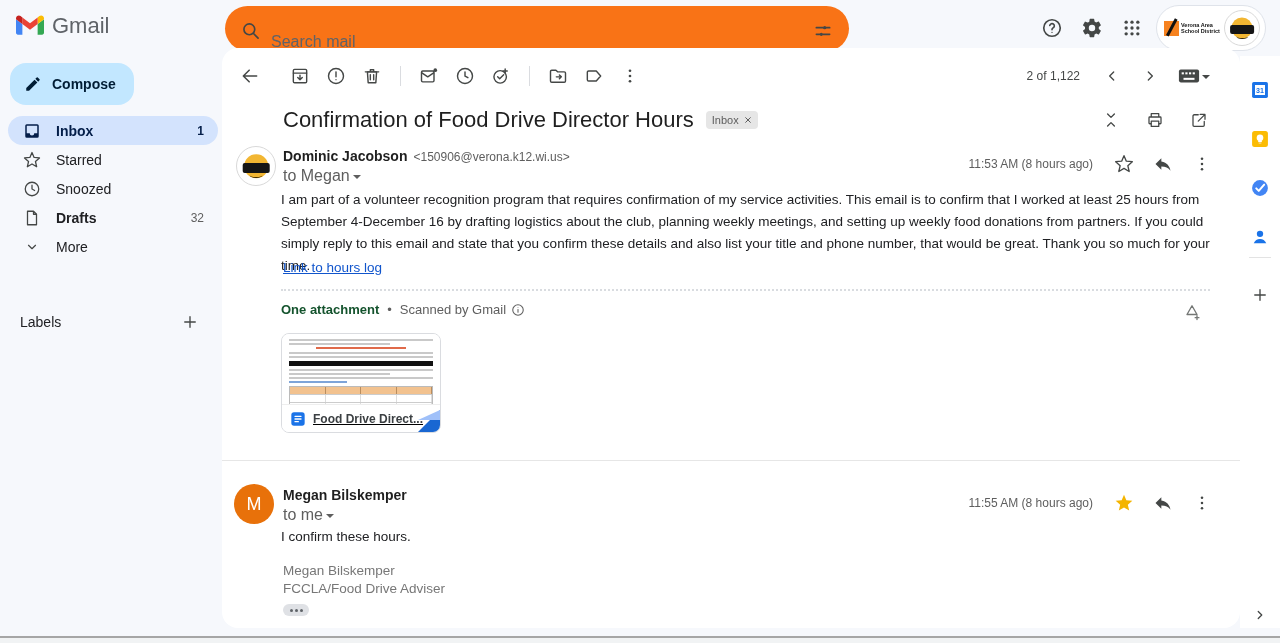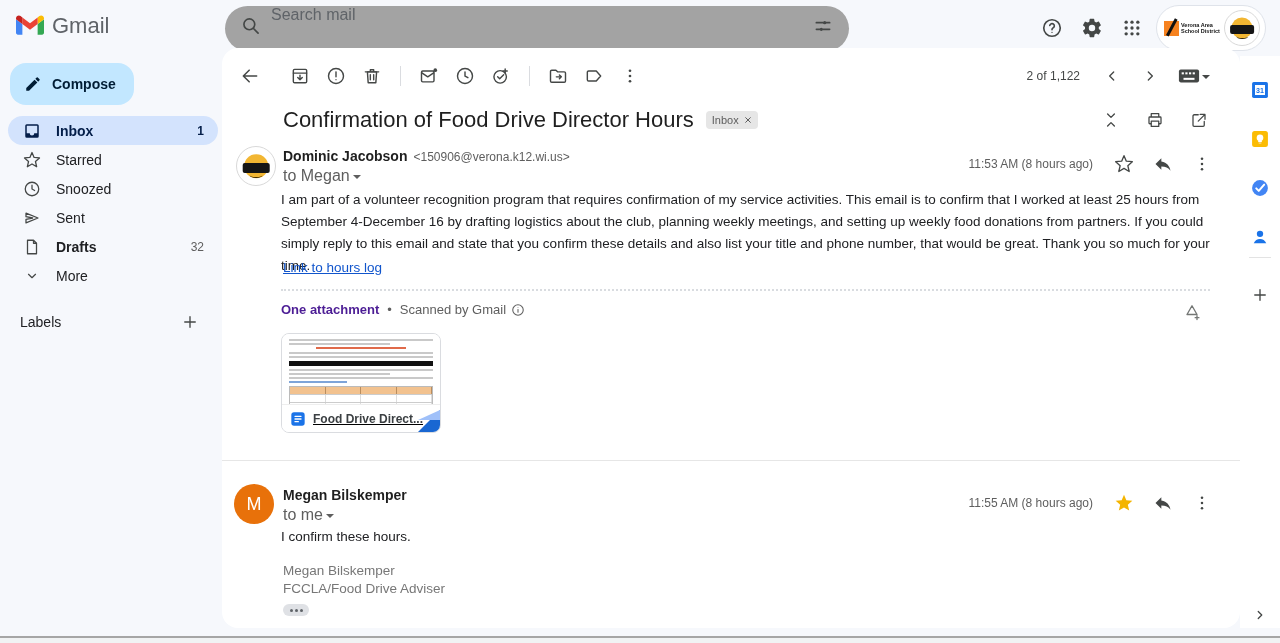--- a/index.html
+++ b/index.html
@@ -5,21 +5,21 @@
   * { margin:0; padding:0; box-sizing:border-box; font-family:"Liberation Sans", sans-serif; }
   html,body { width:1280px; height:643px; }
   body { position:relative; background:#f6f8fc; overflow:hidden; }
   .btn { display:flex; align-items:center; justify-content:center; border-radius:50%; cursor:pointer; color:#444746; }
   svg { display:block; }
 
   
   .topbar { position:absolute; top:0; left:0; width:1280px; height:56px; }
   .brand { position:absolute; left:16px; top:13px; display:flex; align-items:center; gap:8px; }
   .brand-name { font-size:22px; color:#5f6368; }
-  .searchbar { position:absolute; left:225px; top:6px; width:624px; height:45px; background:#a3a3a3; border-radius:24px; display:flex; align-items:flex-start; padding:0 6px; }
+  .searchbar { position:absolute; left:225px; top:6px; width:624px; height:45px; background:#f97316; border-radius:24px; display:flex; align-items:flex-end; padding:0 6px; }
   .search-btn { width:40px; height:40px; }
   .searchbar input { flex:1; border:none; outline:none; background:transparent; font-size:16px; color:#1f1f1f; }
   .searchbar input::placeholder { color:#5f6368; }
   .topbar-actions { position:absolute; right:128px; top:8px; display:flex; gap:0; }
   .topbar-actions .btn { width:40px; height:40px; }
   .profile-pill { position:absolute; right:14px; top:5px; width:110px; height:46px; background:#fff; border:1px solid #dfe3ea; border-radius:23px; display:flex; align-items:center; gap:3px; padding:4px 5px 4px 7px; cursor:pointer; }
   .org-logo { width:60px; height:34px; display:flex; align-items:center; gap:2px; }
   .org-mark { width:15px; height:15px; background:#f6821f; position:relative; flex:none; }
   .org-mark::after { content:""; position:absolute; left:2px; bottom:1px; width:3px; height:19px; background:#111; transform:rotate(28deg); transform-origin:bottom left; }
   .org-text { font-size:5.5px; font-weight:bold; color:#111; line-height:6.5px; }
@@ -68,21 +68,21 @@
   .caret-down { width:0; height:0; border-left:4px solid transparent; border-right:4px solid transparent; border-top:4px solid #5e5e5e; margin-top:1px; }
   .msg-meta { position:absolute; right:26px; display:flex; align-items:center; gap:15px; }
   .msg-time { font-size:12px; color:#5e5e5e; margin-right:4px; }
   .msg-meta .btn { width:24px; height:24px; }
 
   .msg-body { position:absolute; left:59px; font-size:13.5px; line-height:22px; color:#202124; width:930px; }
   .body-link { color:#1155cc; text-decoration:underline; cursor:pointer; font-size:13.5px; }
 
   .att-divider { position:absolute; left:59px; right:30px; top:241px; border-top:2px dotted #d9dce0; }
   .att-header { position:absolute; left:59px; top:254px; display:flex; align-items:center; gap:8px; }
-  .att-count { font-size:13px; font-weight:bold; color:#4c1d95; }
+  .att-count { font-size:13px; font-weight:bold; color:#14532d; }
   .att-dot { color:#5e5e5e; font-size:13px; }
   .att-scanned { font-size:13px; color:#5e5e5e; display:flex; align-items:center; gap:5px; }
   .att-drive-btn { position:absolute; right:34px; top:250px; width:28px; height:28px; }
 
   .att-card { position:absolute; left:59px; top:285px; width:160px; height:100px; border:1px solid #dadce0; border-radius:8px; overflow:hidden; cursor:pointer; background:#fff; }
   .att-preview { position:relative; height:70px; background:#fff; padding:5px 7px 0; overflow:hidden; }
   .pline { height:2px; background:#c9c9c9; margin-bottom:2px; }
   .pline.short { width:70%; }
   .pline.orange { background:#e06a4a; width:62%; margin:1px auto 3px; }
   .pline.blue { background:#7ea4d8; width:40%; }
@@ -217,28 +217,20 @@
     </div>
     <div class="nav-item">
       <span class="nav-icon">
           <svg width="18" height="18" viewBox="0 0 24 24" fill="none" stroke="currentColor" stroke-width="1.7" stroke-linecap="round">
             <circle cx="12" cy="12" r="9"></circle>
             <path d="M12 7v5l3.5 2"></path>
           </svg>
         </span>
       <span class="nav-label">Snoozed</span>
     </div>
-    <div class="nav-item">
-      <span class="nav-icon">
-          <svg width="18" height="18" viewBox="0 0 24 24" fill="none" stroke="currentColor" stroke-width="1.7" stroke-linejoin="round">
-            <path d="m4 18.5 16-6.5L4 5.5v4.8l9 1.7-9 1.7z"></path>
-          </svg>
-        </span>
-      <span class="nav-label">Sent</span>
-    </div>
     <div class="nav-item bold-label">
       <span class="nav-icon">
           <svg width="18" height="18" viewBox="0 0 24 24" fill="none" stroke="currentColor" stroke-width="1.7" stroke-linejoin="round">
             <path d="M6 3h8l4 4v14H6z"></path>
             <path d="M14 3v4h4"></path>
           </svg>
         </span>
       <span class="nav-label">Drafts</span>
       <span class="nav-count">32</span>
     </div>

